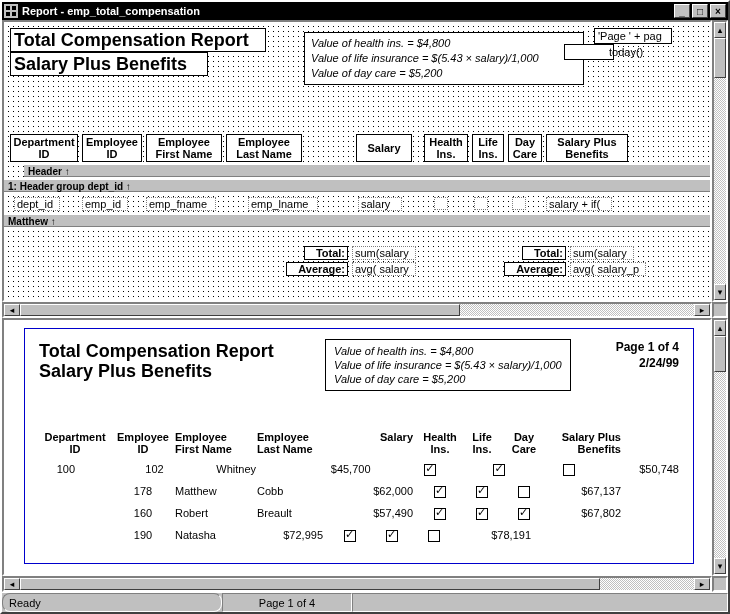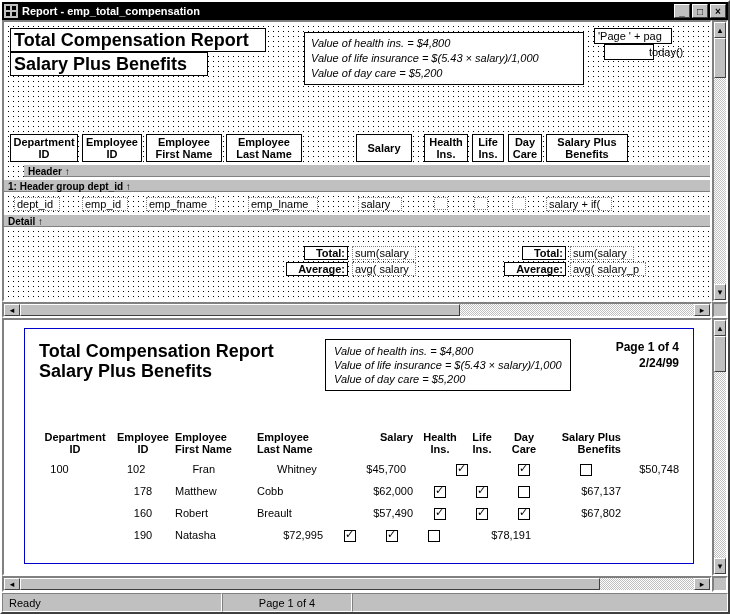--- a/index.html
+++ b/index.html
@@ -214,21 +214,21 @@
         <div class="tbox big-title" style="left:6px; top:6px; width:256px;">Total Compensation Report</div>
         <div class="tbox big-title" style="left:6px; top:30px; width:198px;">Salary Plus Benefits</div>
 
         <div class="tbox note-box" style="left:300px; top:10px; width:280px;">
           <div>Value of health ins. = $4,800</div>
           <div>Value of life insurance = $(5.43 × salary)/1,000</div>
           <div>Value of day care = $5,200</div>
         </div>
 
         <div class="tbox" style="left:590px; top:6px; width:78px;">'Page ' + pag</div>
-        <div class="tbox" style="left:600px; top:22px; width:50px;padding-left:44px;">today()</div>
+        <div class="tbox" style="left:560px; top:22px; width:50px;padding-left:44px;">today()</div>
 
         <div class="colhead" style="left:6px; top:112px; width:68px; height:28px; white-space:pre-line;">Department
 ID</div>
         <div class="colhead" style="left:78px; top:112px; width:60px; height:28px; white-space:pre-line;">Employee
 ID</div>
         <div class="colhead" style="left:142px; top:112px; width:76px; height:28px; white-space:pre-line;">Employee
 First Name</div>
         <div class="colhead" style="left:222px; top:112px; width:76px; height:28px; white-space:pre-line;">Employee
 Last Name</div>
         <div class="colhead" style="left:352px; top:112px; width:56px; height:28px;">Salary</div>
@@ -247,21 +247,21 @@
         <div class="field" style="left:10px; top:175px; width:46px;">dept_id</div>
         <div class="field" style="left:78px; top:175px; width:46px;">emp_id</div>
         <div class="field" style="left:142px; top:175px; width:70px;">emp_fname</div>
         <div class="field" style="left:244px; top:175px; width:70px;">emp_lname</div>
         <div class="field" style="left:354px; top:175px; width:44px;">salary</div>
         <div class="field" style="left:430px; top:175px; width:14px; height:13px;"></div>
         <div class="field" style="left:470px; top:175px; width:14px; height:13px;"></div>
         <div class="field" style="left:508px; top:175px; width:14px; height:13px;"></div>
         <div class="field" style="left:542px; top:175px; width:66px;">salary + if(</div>
 
-        <div class="band" style="top:192px;">Detail ↑</div>
+        <div class="band" style="top:192px;">Matthew ↑</div>
 
         <div class="sumlabel" style="left:300px; top:224px; width:44px;">Total:</div>
         <div class="field" style="left:348px; top:224px; width:64px;">sum(salary</div>
         <div class="sumlabel" style="left:282px; top:240px; width:62px;">Average:</div>
         <div class="field" style="left:348px; top:240px; width:64px;">avg( salary</div>
 
         <div class="sumlabel" style="left:518px; top:224px; width:44px;">Total:</div>
         <div class="field" style="left:566px; top:224px; width:64px;">sum(salary</div>
         <div class="sumlabel" style="left:500px; top:240px; width:62px;">Average:</div>
         <div class="field" style="left:566px; top:240px; width:76px;">avg( salary_p</div>
@@ -317,21 +317,20 @@
 Ins.</span>
             <span class="pth pc-chk" style="white-space:pre-line;">Day
 Care</span>
             <span class="pth pc-plus" style="white-space:pre-line;">Salary Plus
 Benefits</span>
           </div>
           <div id="preview-rows" style="margin-top:8px;">
               <div class="ptable-row" style="height: 22px; gap: 38px;">
                 <span class="pc-dept">100</span>
                 <span class="pc-emp">102</span>
-                <span class="pc-fn">Fran</span>
                 <span class="pc-ln">Whitney</span>
                 <span class="pc-sal">$45,700</span>
                 <span class="pc-chk"><span class="cb on"></span></span>
                 <span class="pc-chk"><span class="cb on"></span></span>
                 <span class="pc-chk"><span class="cb"></span></span>
                 <span class="pc-plus">$50,748</span>
               </div>
               <div class="ptable-row" style="height: 22px;">
                 <span class="pc-dept"></span>
                 <span class="pc-emp">178</span>
@@ -382,17 +381,17 @@
             <div class="sb-thumb-h" style="left:0; width:580px;"></div>
           </div>
         <div class="sb-btn">▸</div>
       </div>
       <div class="corner"></div>
     </div>
 
   </div>
 
   <div class="statusbar">
-    <div class="status-cell" style="width:220px;">Ready</div>
+    <div class="status-cell" style="width:220px;border-radius:8px;">Ready</div>
     <div class="status-cell" style="width:130px; justify-content:center;">Page 1 of 4</div>
     <div class="status-cell" style="flex:1;"></div>
   </div>
 </div>
 
 </body></html>

